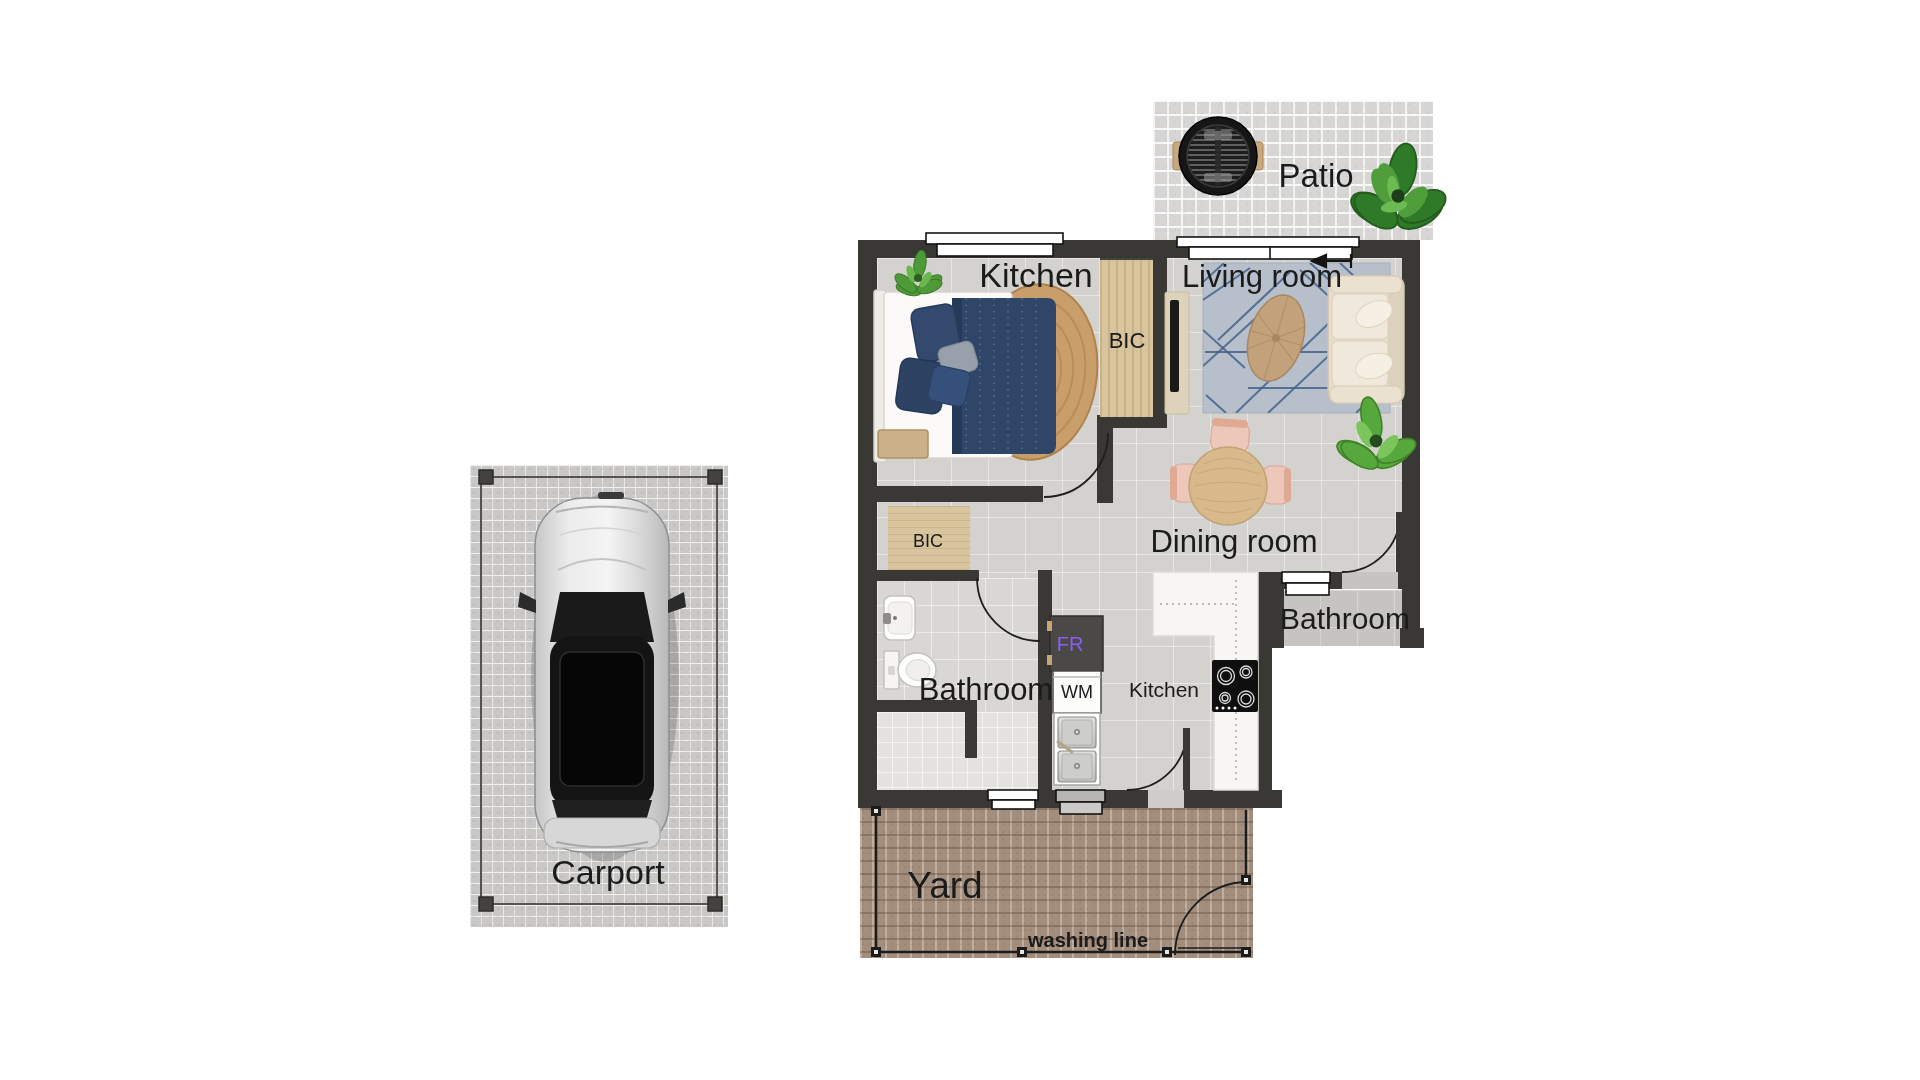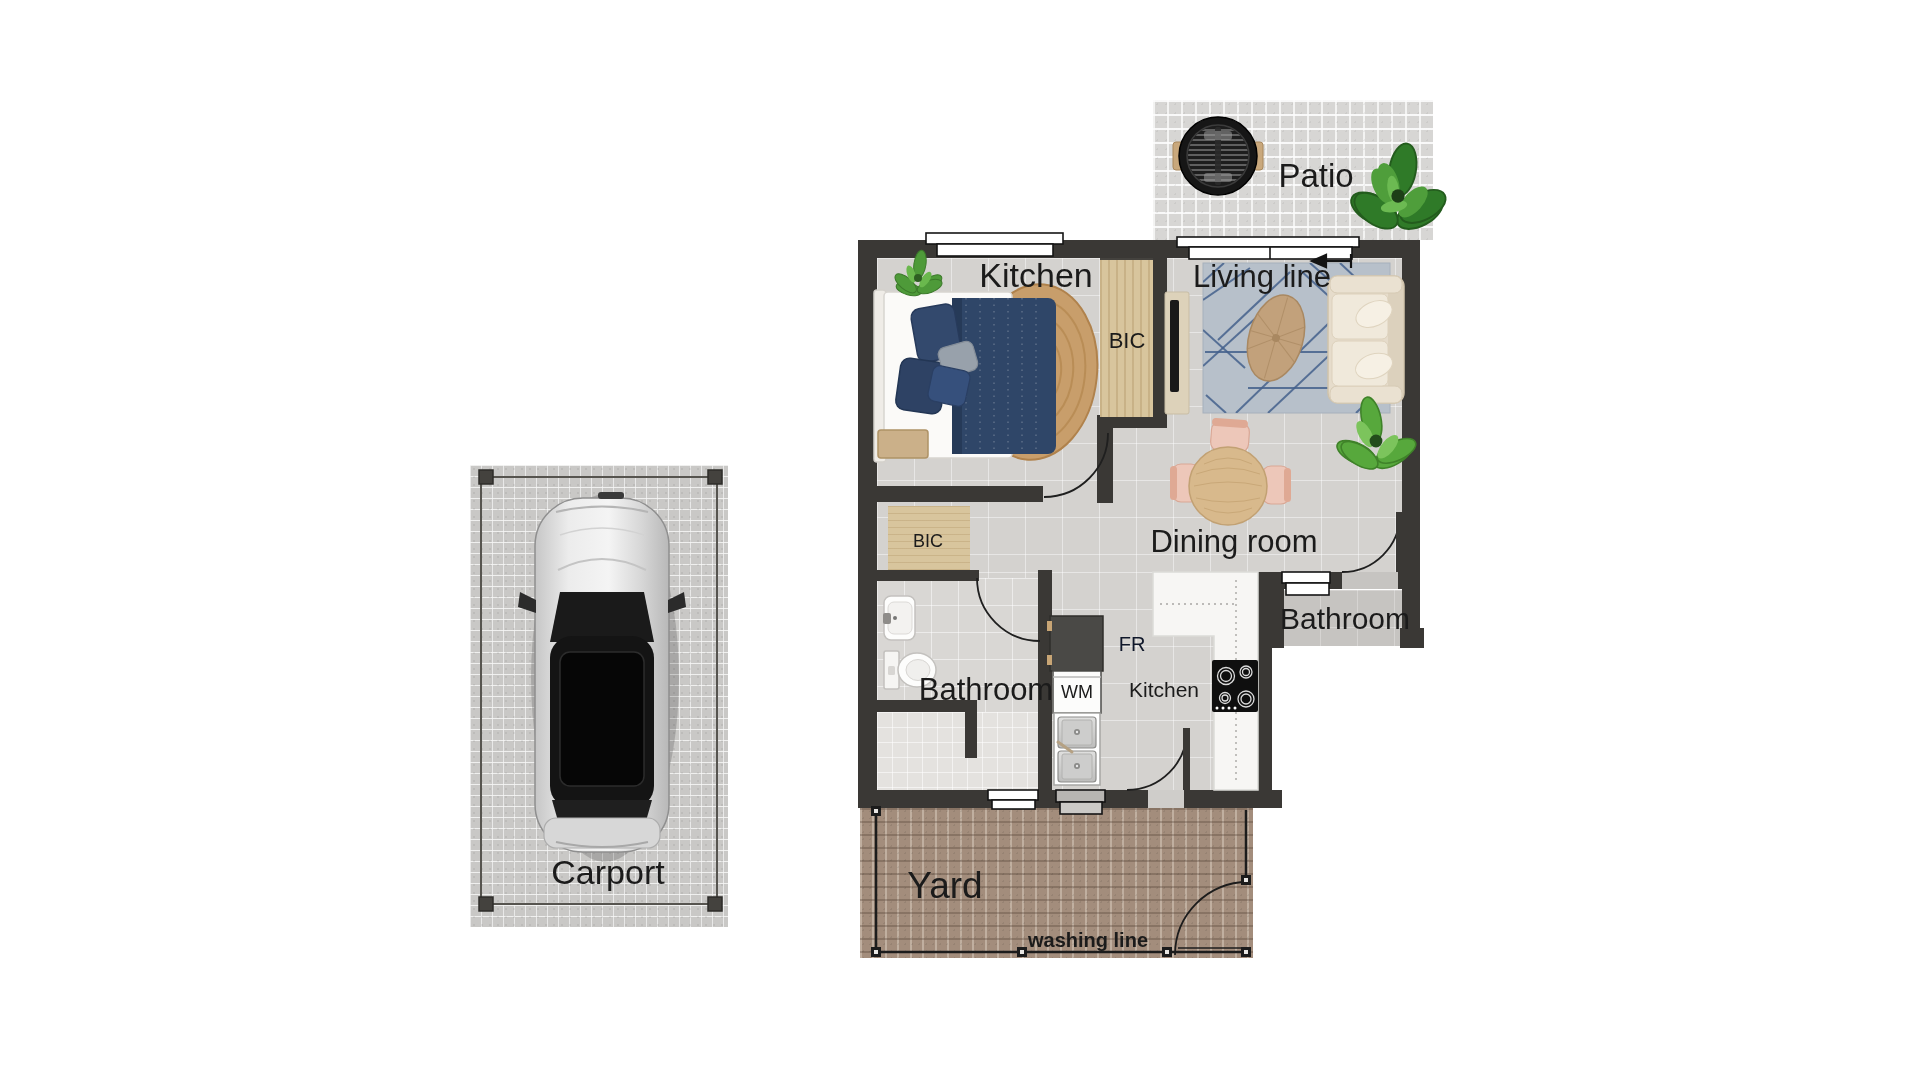--- a/index.html
+++ b/index.html
@@ -436,26 +436,26 @@
       <g fill="#6cba52">
           <ellipse cx="-2" cy="-4" rx="3" ry="7" transform="rotate(-8)"></ellipse>
           <ellipse cx="5" cy="3" rx="3" ry="7" transform="rotate(80)"></ellipse>
         </g>
       <circle cx="0" cy="0" r="3.5" fill="#1d3f17"></circle>
     </g>
   </svg>
 
   <div class="label" style="left:1316px;top:176px;font-size:33px;">Patio</div>
   <div class="label" style="left:1036px;top:275px;font-size:34px;">Kitchen</div>
-  <div class="label" style="left:1262px;top:277px;font-size:31px;">Living line</div>
+  <div class="label" style="left:1262px;top:277px;font-size:31px;">Living room</div>
   <div class="label" style="left:1127px;top:341px;font-size:22px;">BIC</div>
   <div class="label" style="left:928px;top:541px;font-size:18px;">BIC</div>
   <div class="label" style="left:1234px;top:542px;font-size:31px;">Dining room</div>
   <div class="label" style="left:1345px;top:619px;font-size:30px;">Bathroom</div>
   <div class="label" style="left:966px;top:690px;font-size:31px;margin-left:20px;">Bathroom</div>
   <div class="label" style="left:1164px;top:690px;font-size:21px;">Kitchen</div>
-  <div class="label" style="left:1132px;top:644px;font-size:20px;color:#0f172a;">FR</div>
+  <div class="label" style="left:1070px;top:644px;font-size:20px;color:#8b5cf6;">FR</div>
   <div class="label" style="left:1077px;top:692px;font-size:18px;">WM</div>
   <div class="label" style="left:945px;top:886px;font-size:37px;">Yard</div>
   <div class="label" style="left:1088px;top:940px;font-size:20px;font-weight:600;">washing line</div>
   <div class="label" style="left:608px;top:872px;font-size:34px;">Carport</div>
 
 </div>
 
 </body></html>

